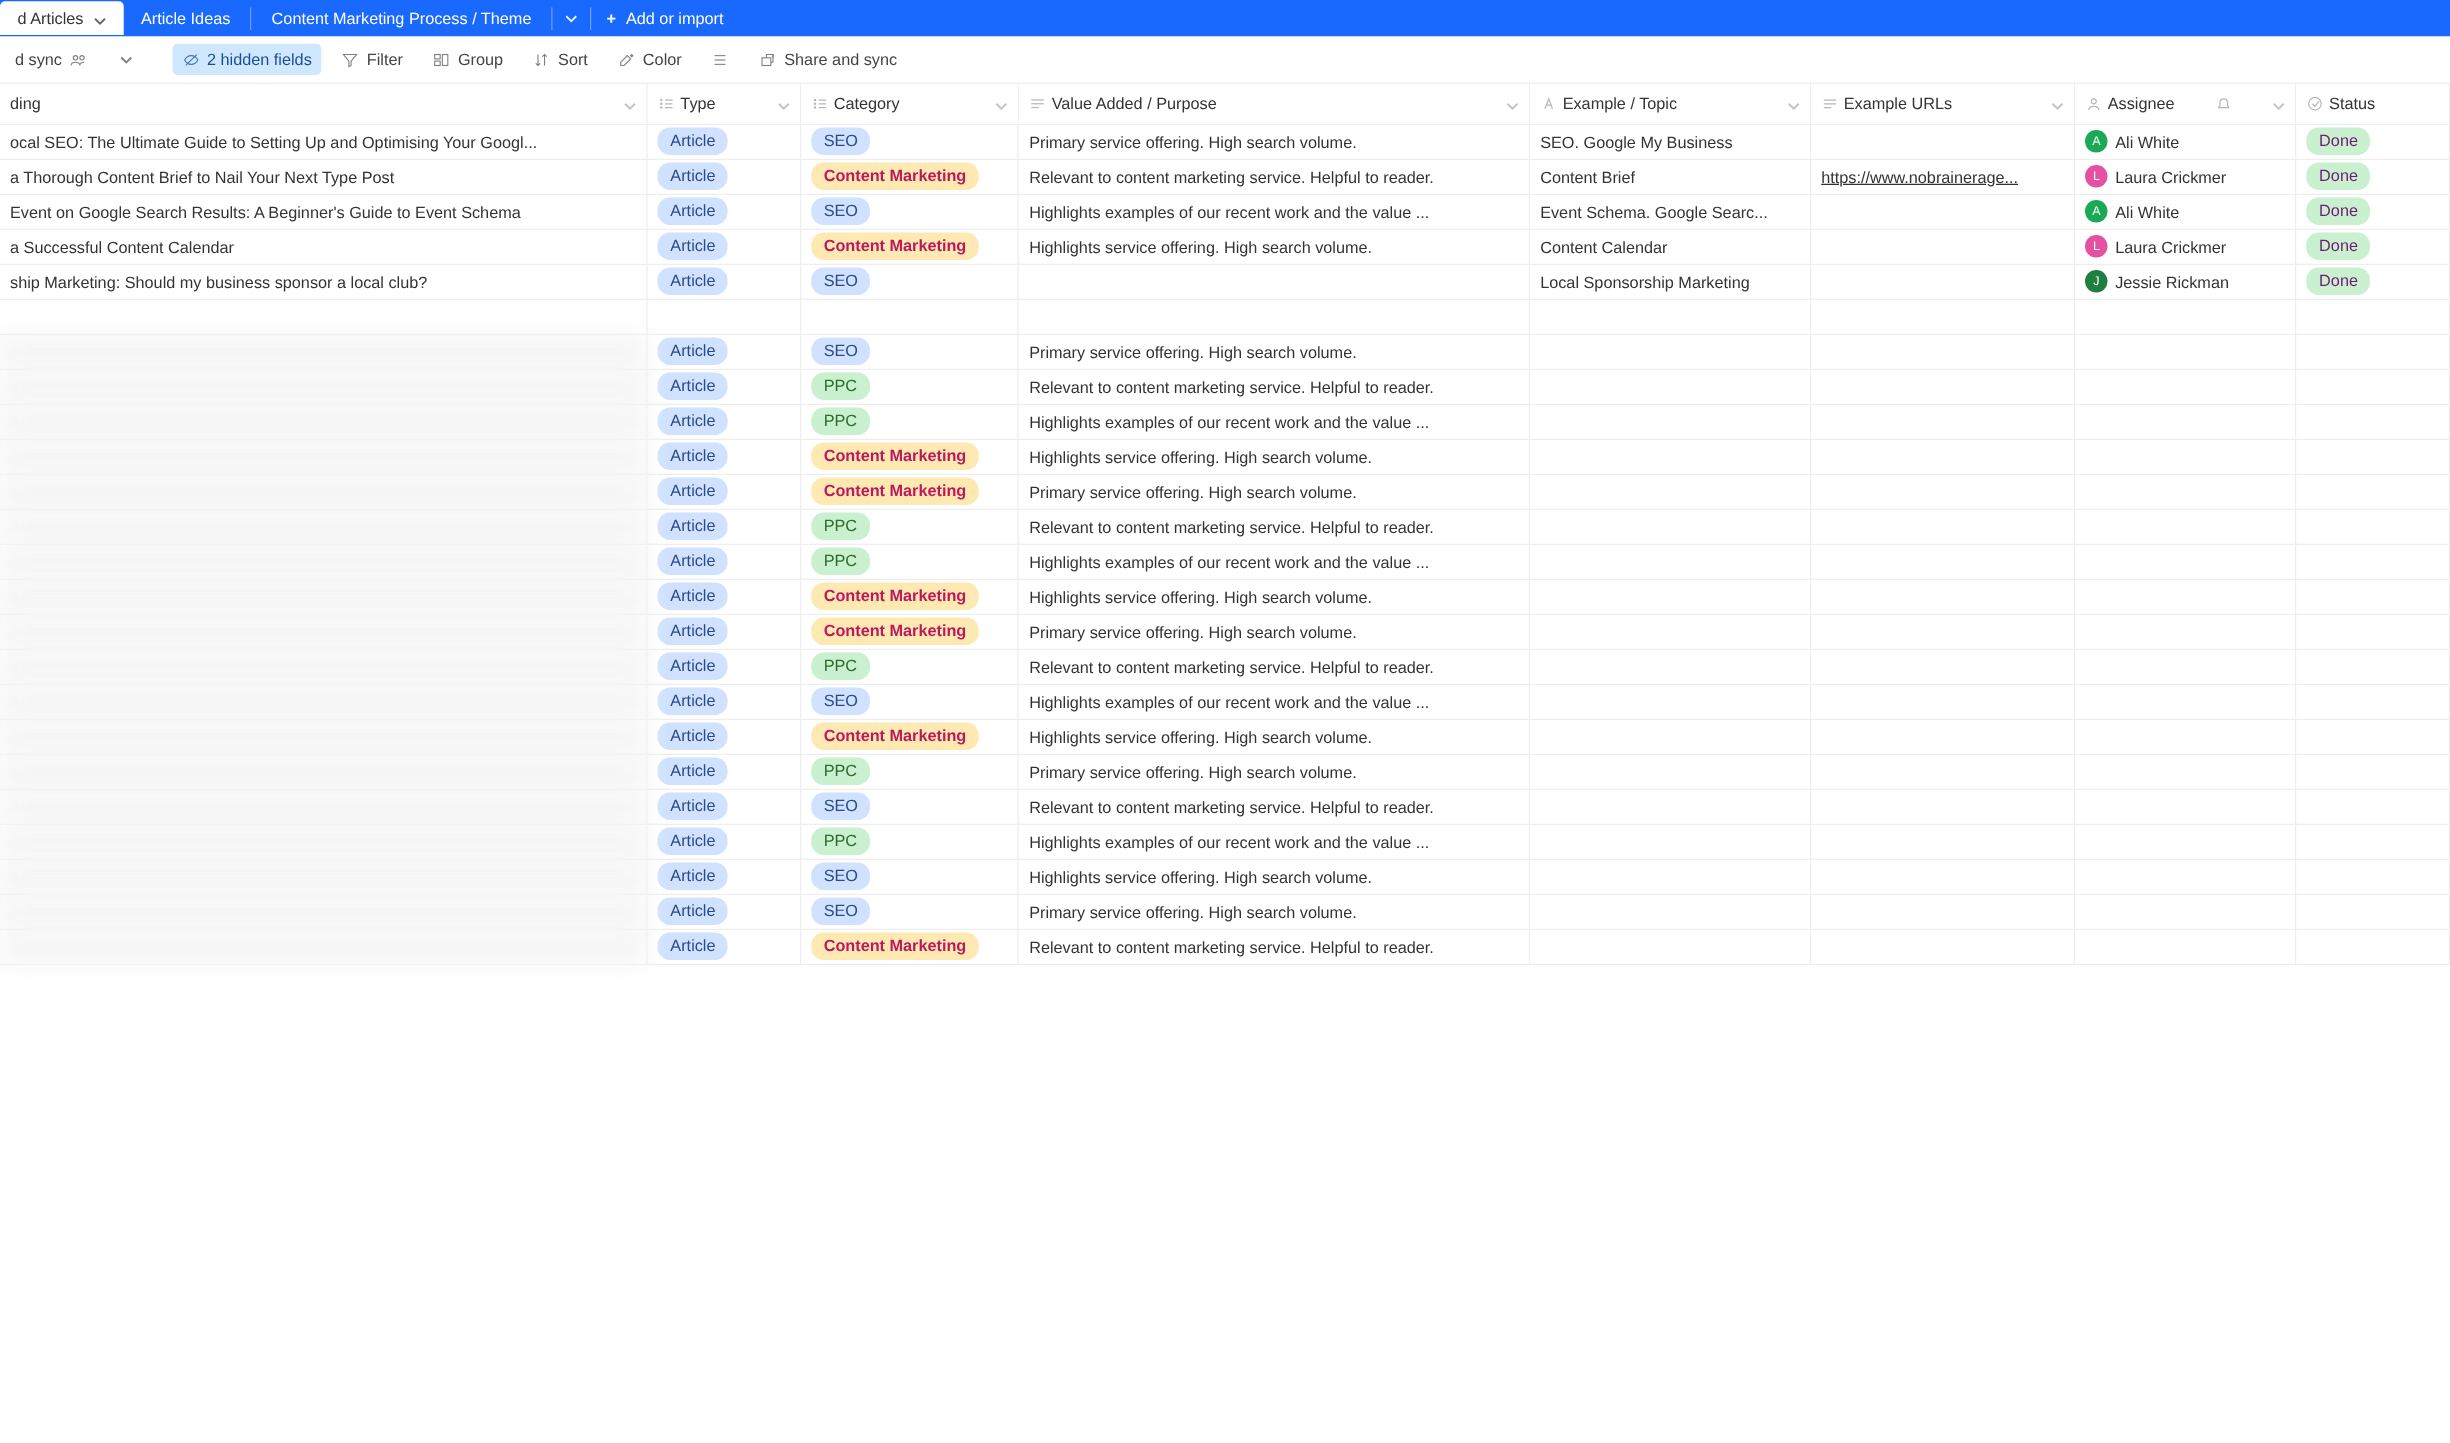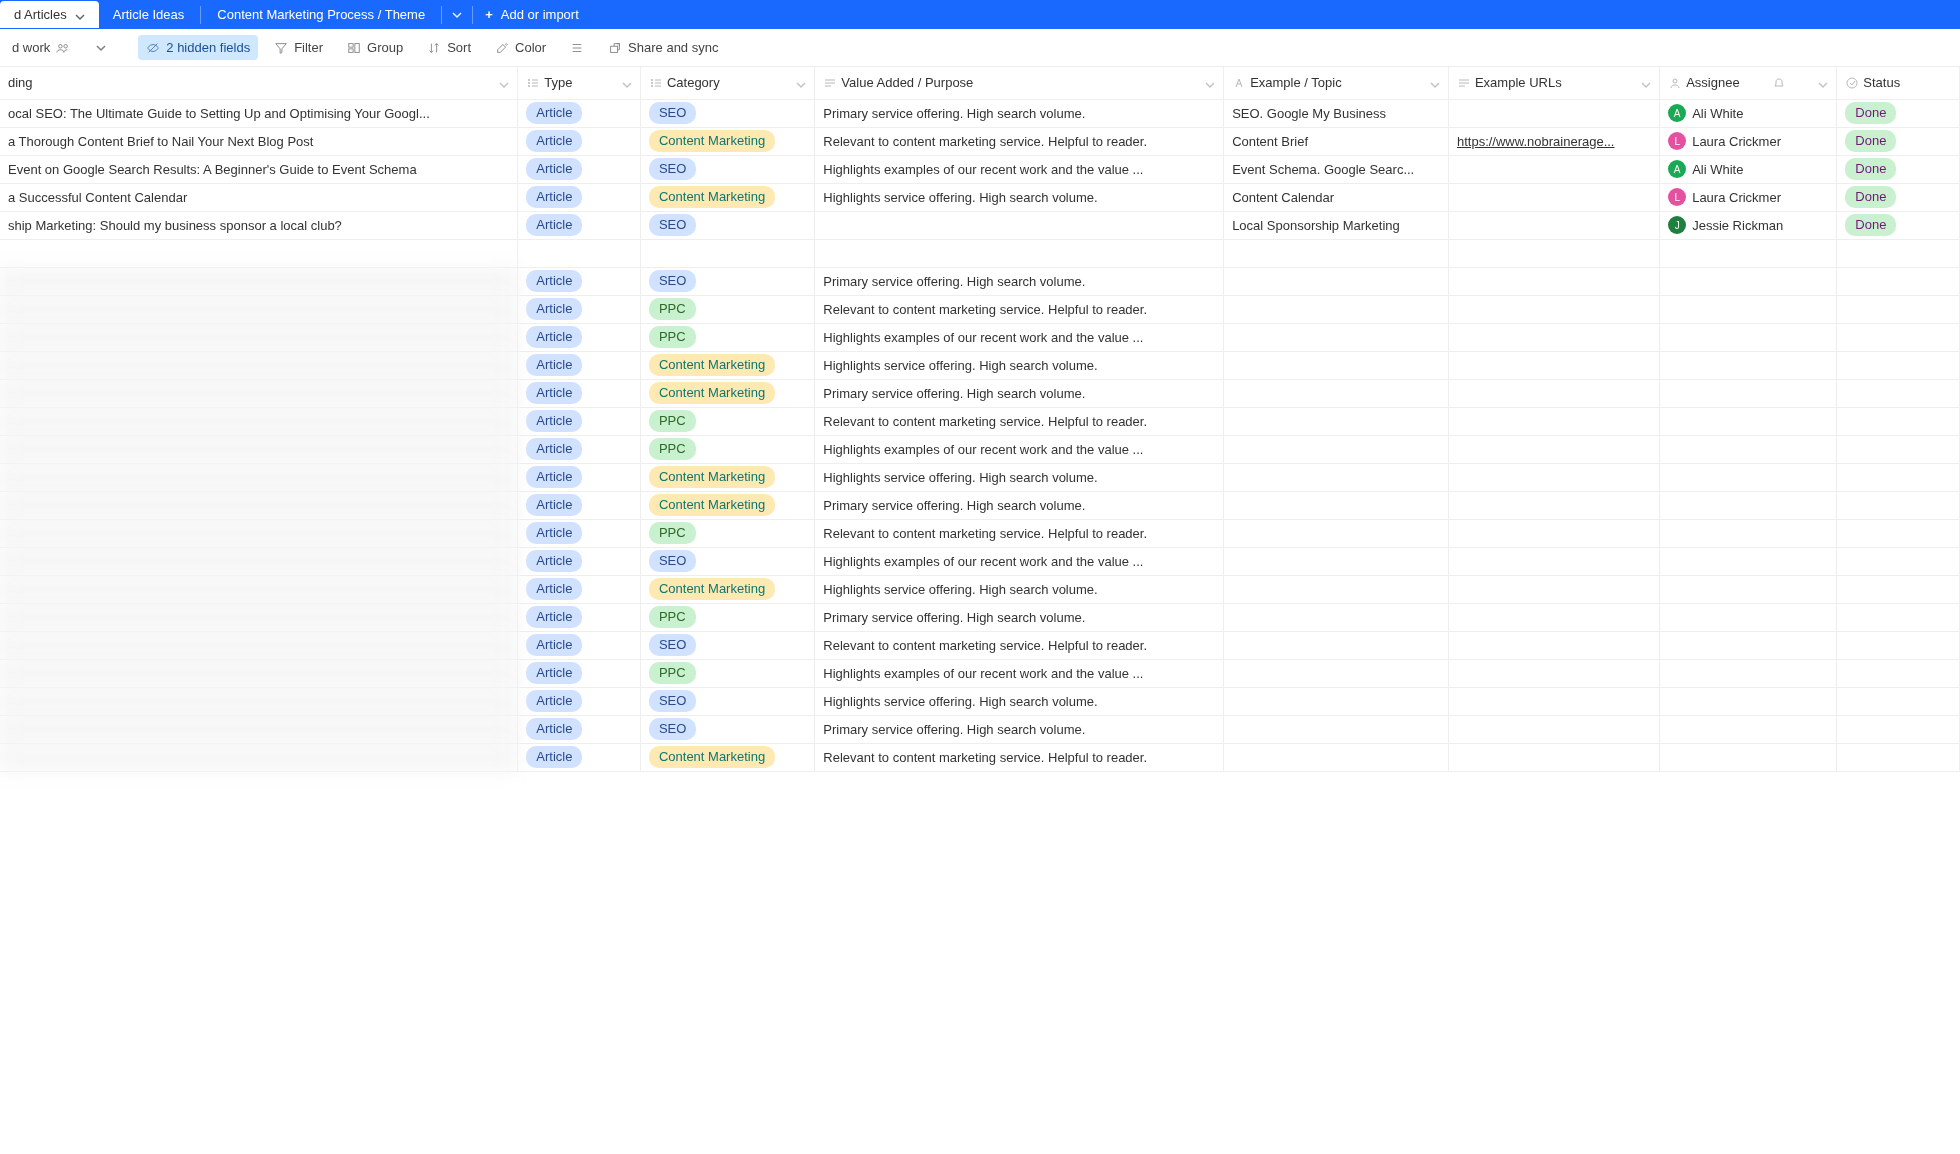--- a/index.html
+++ b/index.html
@@ -43,21 +43,21 @@
     col.c-value    { width:300px; }
     col.c-keyword  { width:165px; }
     col.c-urls     { width:155px; }
     col.c-assignee { width:130px; }
     col.c-status   { width:90px; }
 
     
     .pill-tag { display:inline-block; padding:2px 10px; border-radius:10px; font-size:13px; line-height:18px; }
     .pill-article { background:#d0e2ff; color:#2b4a8b; }
     .pill-seo { background:#d0e2ff; color:#2b4a8b; }
-    .pill-cm  { background:#ffe9b3; color:#0f766e; }
+    .pill-cm  { background:#ffe9b3; color:#be185d;font-weight:bold; }
     .pill-ppc { background:#c9f0cf; color:#2f6b2b; }
     .pill-done{ background:#c9f0cf; color:#701a75; }
 
     .avatar { width:18px; height:18px; border-radius:50%; color:#fff; font-size:10px; display:inline-flex; align-items:center; justify-content:center; margin-right:6px; vertical-align:middle; }
     .av-green { background:#1aaa55; }
     .av-pink  { background:#e551a1; }
     .av-dgreen{ background:#1e7f3e; }
     .assignee { display:flex; align-items:center; }
 
     .link { color:#333; text-decoration:underline; }
@@ -103,21 +103,21 @@
     </div>
     <div class="divider"></div>
     <div class="addview">
         <span class="plus">+</span>
         <span>Add or import</span>
     </div>
   </div>
 
   <div class="toolbar">
     <div class="toolbtn">
-        <span>d work</span>
+        <span>d sync</span>
         <span class="ico">
             <svg width="14" height="14" viewBox="0 0 16 16">
             <circle cx="5" cy="6" r="2" fill="none" stroke="#555"></circle>
             <circle cx="11" cy="6" r="2" fill="none" stroke="#555"></circle>
             <path d="M1 13c0-2 2-3 4-3s4 1 4 3M9 13c0-2 2-3 4-3" fill="none" stroke="#555"></path>
           </svg>
         </span>
     </div>
     <div class="toolbtn">
         <span class="ico">
@@ -348,21 +348,21 @@
             <td></td>
             <td>
               <div class="assignee">
                 <span class="avatar av-green">A</span>
                 <span>Ali White</span>
               </div>
             </td>
             <td><span class="pill-tag pill-done">Done</span></td>
           </tr>
           <tr>
-            <td>a Thorough Content Brief to Nail Your Next Blog Post</td>
+            <td>a Thorough Content Brief to Nail Your Next Type Post</td>
             <td><span class="pill-tag pill-article">Article</span></td>
             <td><span class="pill-tag pill-cm">Content Marketing</span></td>
             <td>Relevant to content marketing service. Helpful to reader.</td>
             <td>Content Brief</td>
             <td><span class="link">https://www.nobrainerage...</span></td>
             <td>
               <div class="assignee">
                 <span class="avatar av-pink">L</span>
                 <span>Laura Crickmer</span>
               </div>

